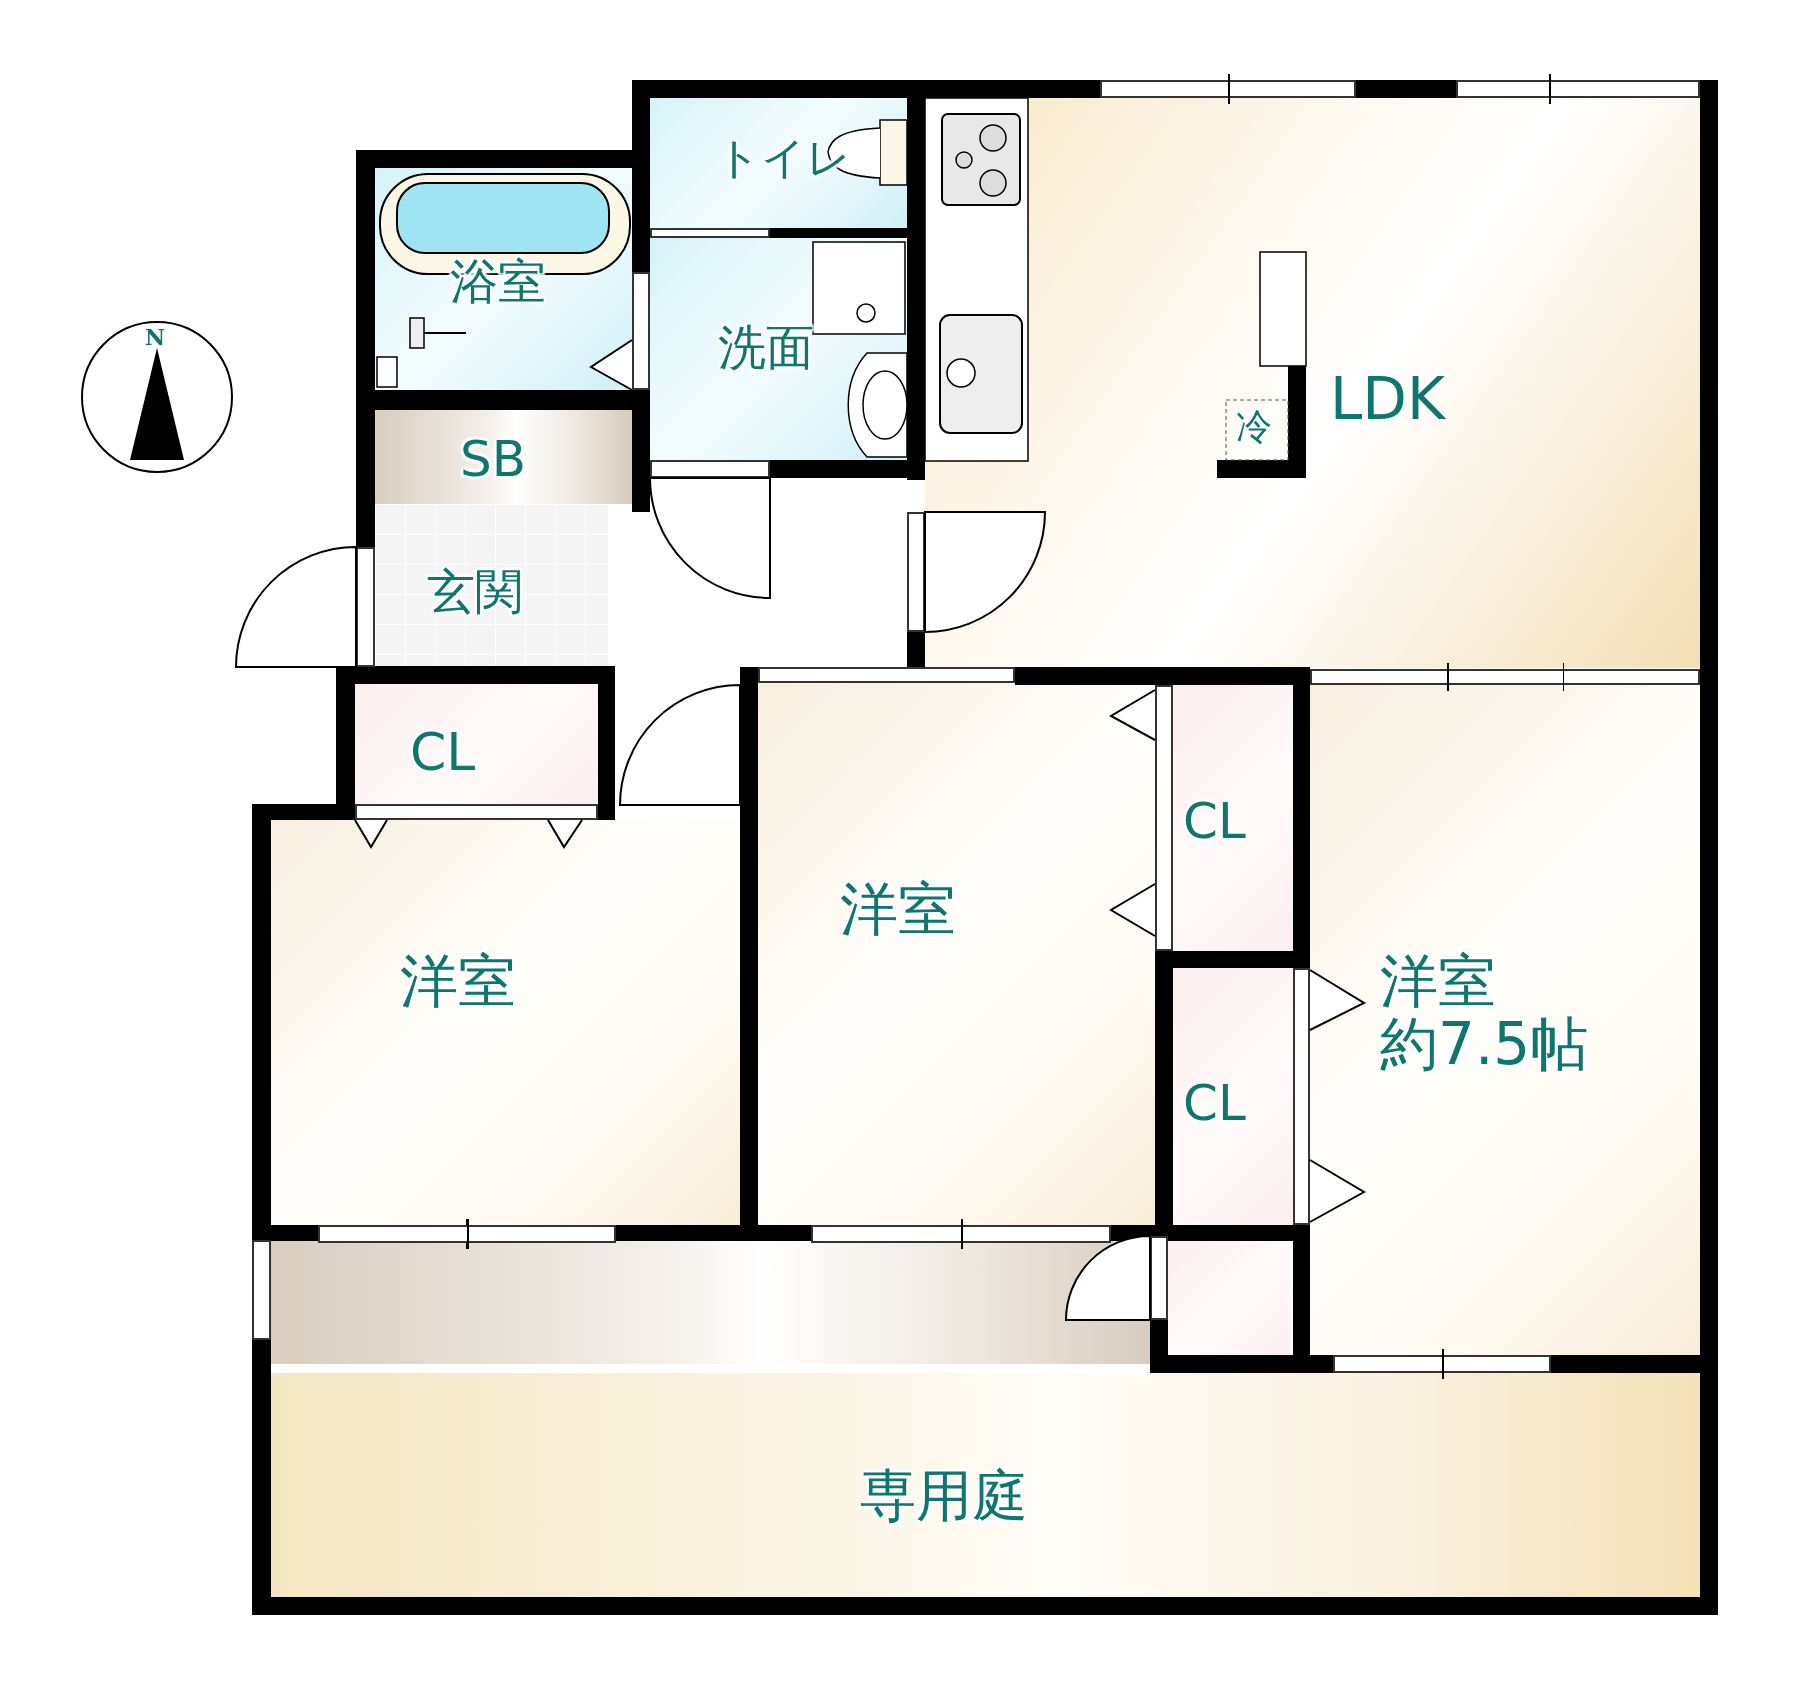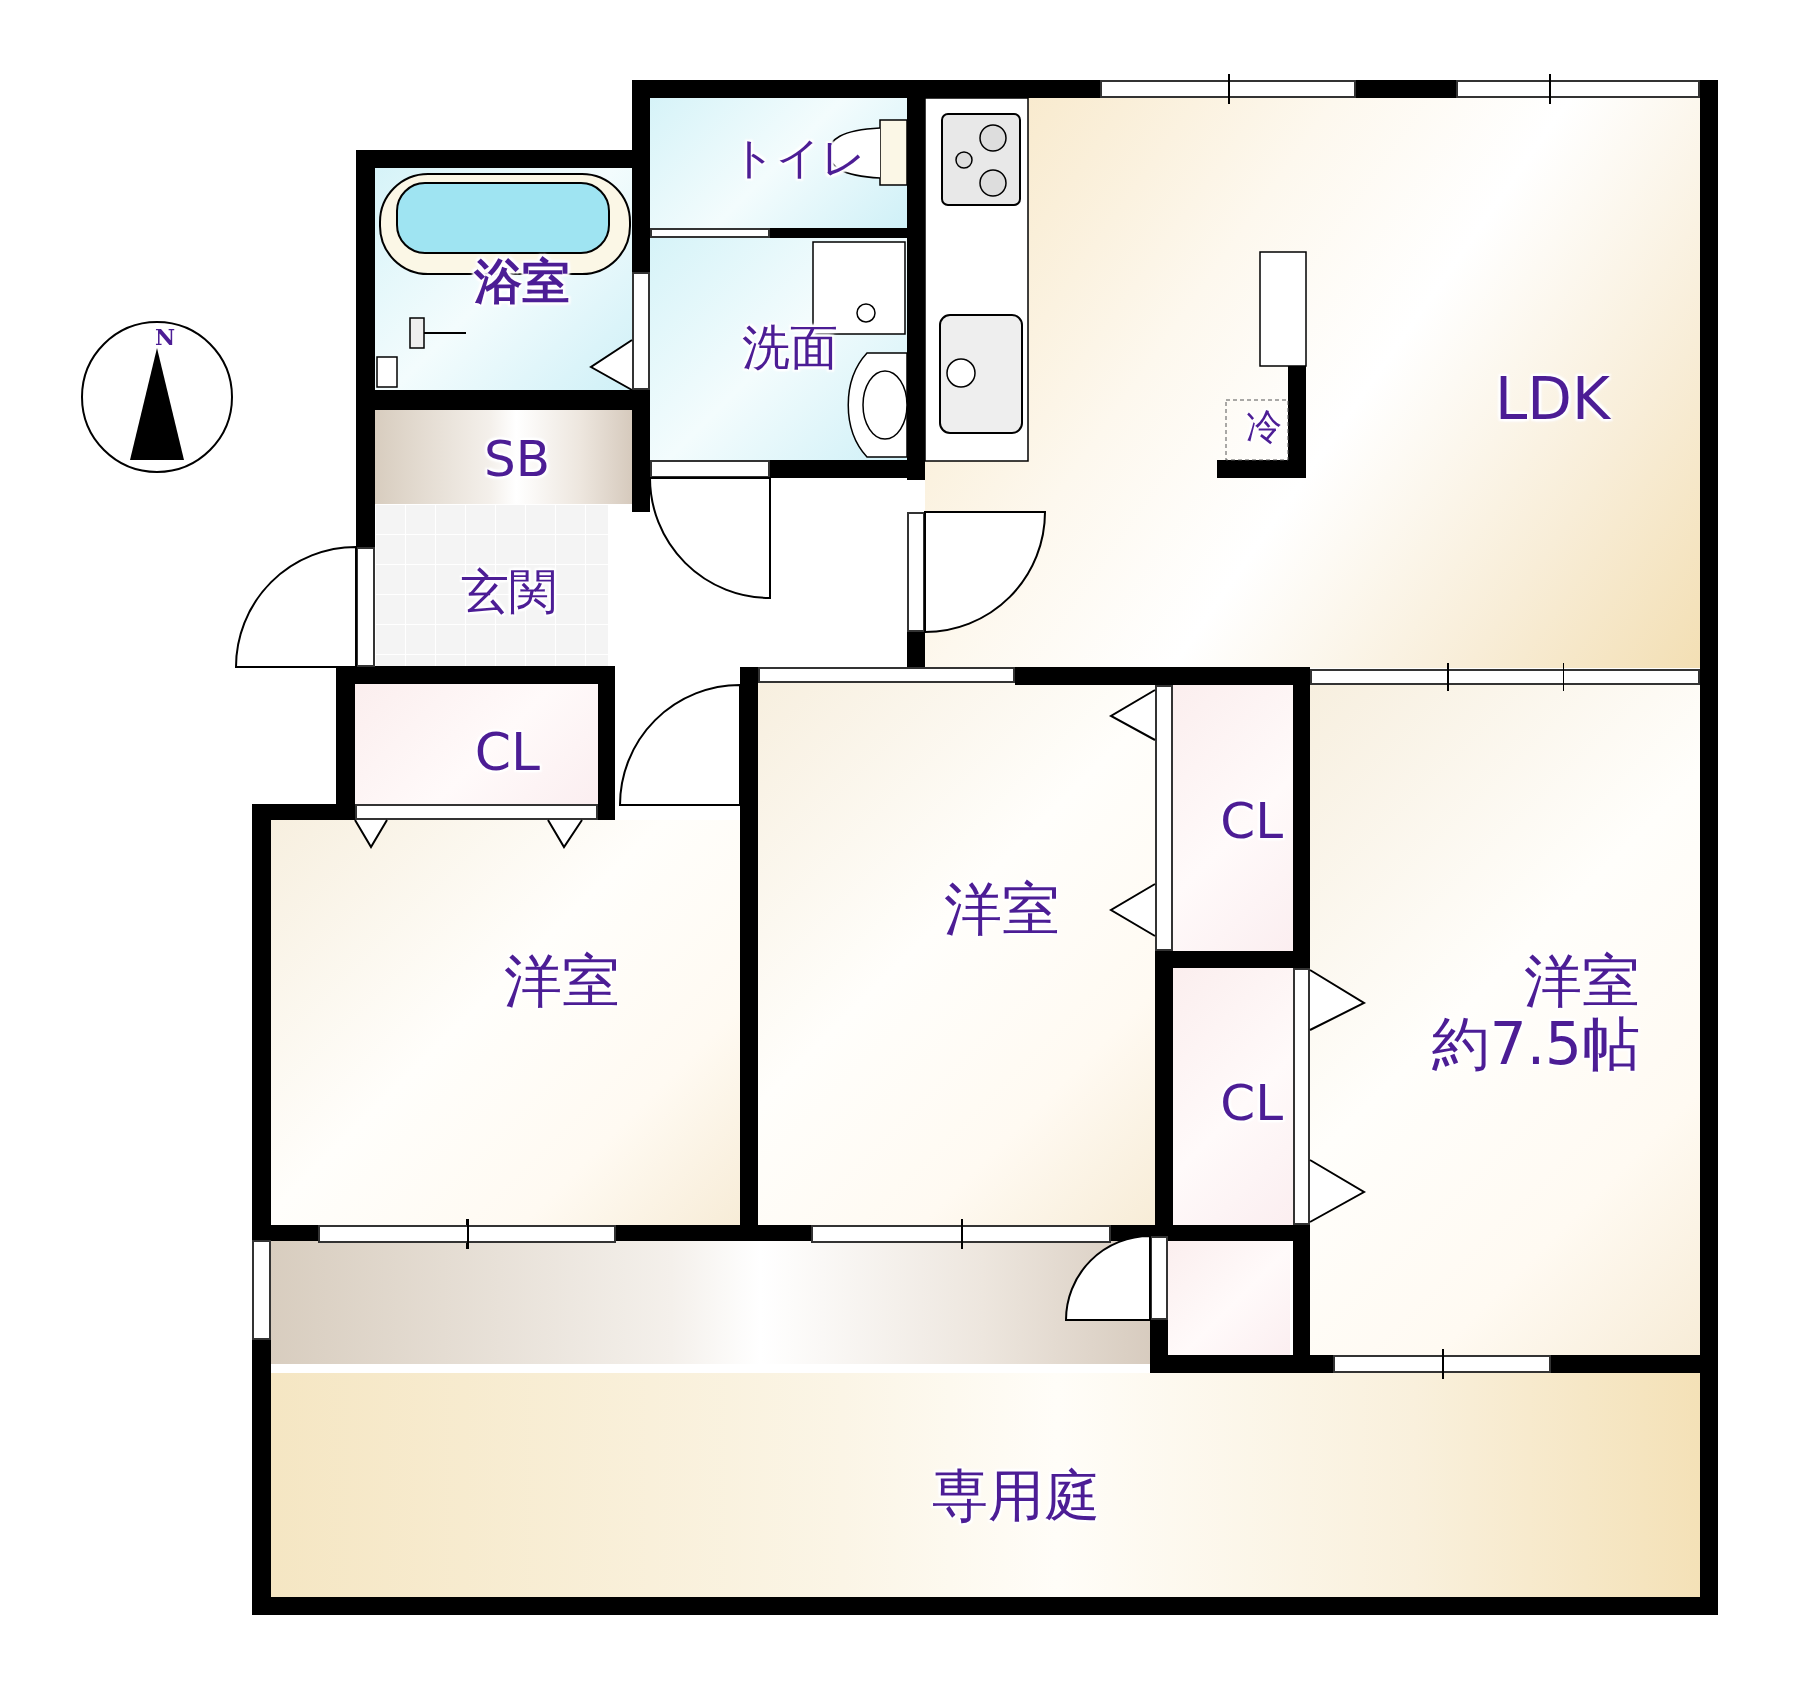--- a/index.html
+++ b/index.html
@@ -1,19 +1,19 @@
 <!DOCTYPE html>
 <html><head>
 <meta charset="utf-8">
 <style>
   html,body{margin:0;padding:0;background:#fff;}
   body{width:1800px;height:1692px;position:relative;overflow:hidden;font-family:"DejaVu Sans","Liberation Sans",sans-serif;}
   .wall{position:absolute;background:#000;}
   .room{position:absolute;box-sizing:border-box;}
-  .label{position:absolute;color:#4c1d95;text-align:right;line-height:1.08;white-space:nowrap;
+  .label{position:absolute;color:#0f766e;text-align:left;line-height:1.08;white-space:nowrap;
     text-shadow:0 0 4px #fff,0 0 4px #fff,0 0 6px #fff,2px 2px 2px #fff,-2px -2px 2px #fff,2px -2px 2px #fff,-2px 2px 2px #fff;}
   .lbl-lg{font-size:58px;}
   .lbl-md{font-size:48px;}
   .lbl-sm{font-size:50px;}
   .win{position:absolute;background:#fff;border:2px solid #333;box-sizing:border-box;}
   .win .mid{position:absolute;top:-8px;bottom:-8px;width:1.5px;background:#000;left:50%;}
   .cream{background:linear-gradient(125deg,#f7e6c4 0%,#fdf8ee 35%,#ffffff 55%,#f8edd7 80%,#f3dfb4 100%);}
   .cream2{background:linear-gradient(135deg,#f7efdf 0%,#fffefb 45%,#fffaf2 75%,#f7ecd7 100%);}
   .pink{background:linear-gradient(135deg,#fbeeee 0%,#fffafa 55%,#fbeef0 100%);}
   .aqua{background:linear-gradient(135deg,#d6f3f8 0%,#f3fcfd 50%,#cff0f7 100%);}
@@ -170,21 +170,21 @@
   <path d="M907,353 L867,353 C842,380 842,430 867,457 L907,457 Z" fill="#fff" stroke="#000" stroke-width="1.5"></path>
   <ellipse cx="885" cy="405" rx="22" ry="34" fill="#fff" stroke="#000" stroke-width="1.5"></ellipse>
 </svg>
 
 <svg style="left:80px;top:320px;" width="155" height="155">
   <circle cx="77" cy="77" r="75" fill="#fff" stroke="#000" stroke-width="2"></circle>
   <polygon points="77,28 50,140 104,140" fill="#000"></polygon>
 </svg>
 <div class="label" style="left:145px;top:326px;width:30px;font-family:'DejaVu Serif',serif;font-weight:bold;font-size:22px;text-shadow:none;">N</div>
 
-<div class="label lbl-md" style="left:450px;top:256px;width:120px;font-weight:bold;">浴室</div>
+<div class="label lbl-md" style="left:450px;top:256px;width:120px;">浴室</div>
 <div class="label lbl-md" style="left:716px;top:134px;width:150px;font-size:44px;">トイレ</div>
 <div class="label lbl-md" style="left:718px;top:322px;width:120px;">洗面</div>
 <div class="label lbl-sm" style="left:460px;top:432px;width:90px;">SB</div>
 <div class="label lbl-md" style="left:427px;top:566px;width:130px;">玄関</div>
 <div class="label lbl-md" style="left:1236px;top:408px;width:46px;font-size:36px;">冷</div>
 
 <div class="label lbl-lg" style="left:1330px;top:368px;width:280px;">
   <div>LDK</div>
 </div>
 

